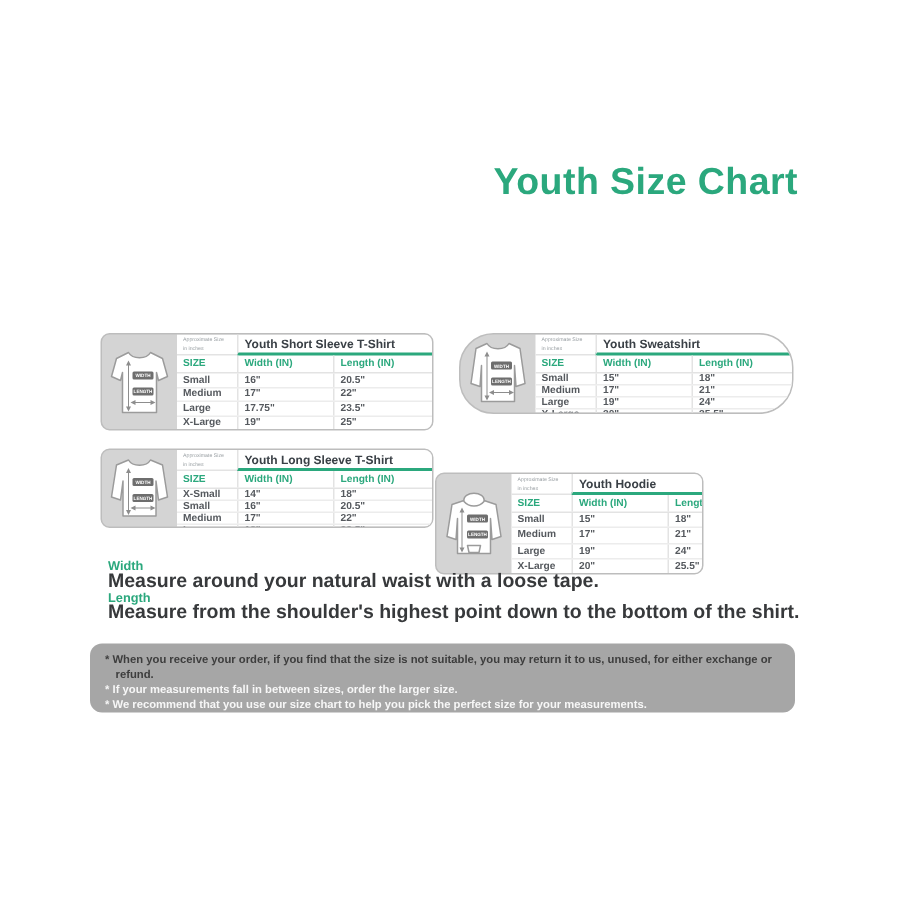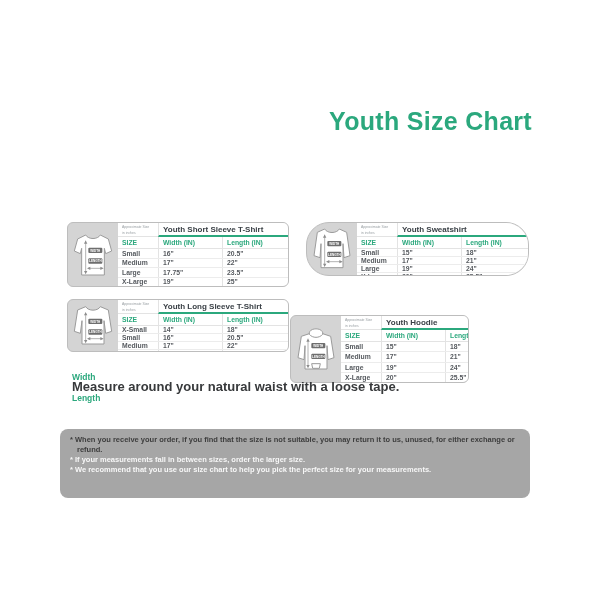--- a/index.html
+++ b/index.html
@@ -46,21 +46,21 @@
   }
   .head-row{flex:0 0 11px;border-bottom:1px solid #e3e3e3;}
   .head-row .cell{font-size:6.8px;font-weight:bold;color:#2BA87D;white-space:nowrap;}
   .trow.data .cell{font-size:6.8px;font-weight:bold;color:#55595e;white-space:nowrap;}
   
   .measure{position:absolute;left:72px;top:372px;}
   .m-label{font-size:8.5px;font-weight:bold;color:#2BA87D;line-height:10px;}
   .m-text{font-size:13px;font-weight:bold;color:#37393b;line-height:10px;margin-bottom:1px;}
   
   .notes{
-    position:absolute;left:60px;top:429px;width:470px;height:69px;
+    position:absolute;left:60px;top:429px;width:470px;height:46px;
     background:#a6a6a6;border-radius:8px;box-sizing:border-box;
     padding:6px 10px 0 10px;
   }
   .note{
     font-size:7.5px;font-weight:bold;line-height:10px;
     padding-left:7px;text-indent:-7px;
   }
   .note.dark{color:#3d3d3d;}
   .note.white{color:#f7f7f7;}
   
@@ -277,19 +277,20 @@
       <div class="cell c2">20"</div>
       <div class="cell c3">25.5"</div>
     </div>
   </div>
 </div>
 
 <div class="measure">
   <div class="m-label">Width</div>
   <div class="m-text">Measure around your natural waist with a loose tape.</div>
   <div class="m-label">Length</div>
+  <div class="m-text">Measure from the shoulder's highest point down to the bottom of the shirt.</div>
 </div>
 
 <div class="notes">
   <div class="note dark">* When you receive your order, if you find that the size is not suitable, you may return it to us, unused, for either exchange or refund.</div>
   <div class="note white">* If your measurements fall in between sizes, order the larger size.</div>
   <div class="note white">* We recommend that you use our size chart to help you pick the perfect size for your measurements.</div>
 </div>
 
 </body></html>

